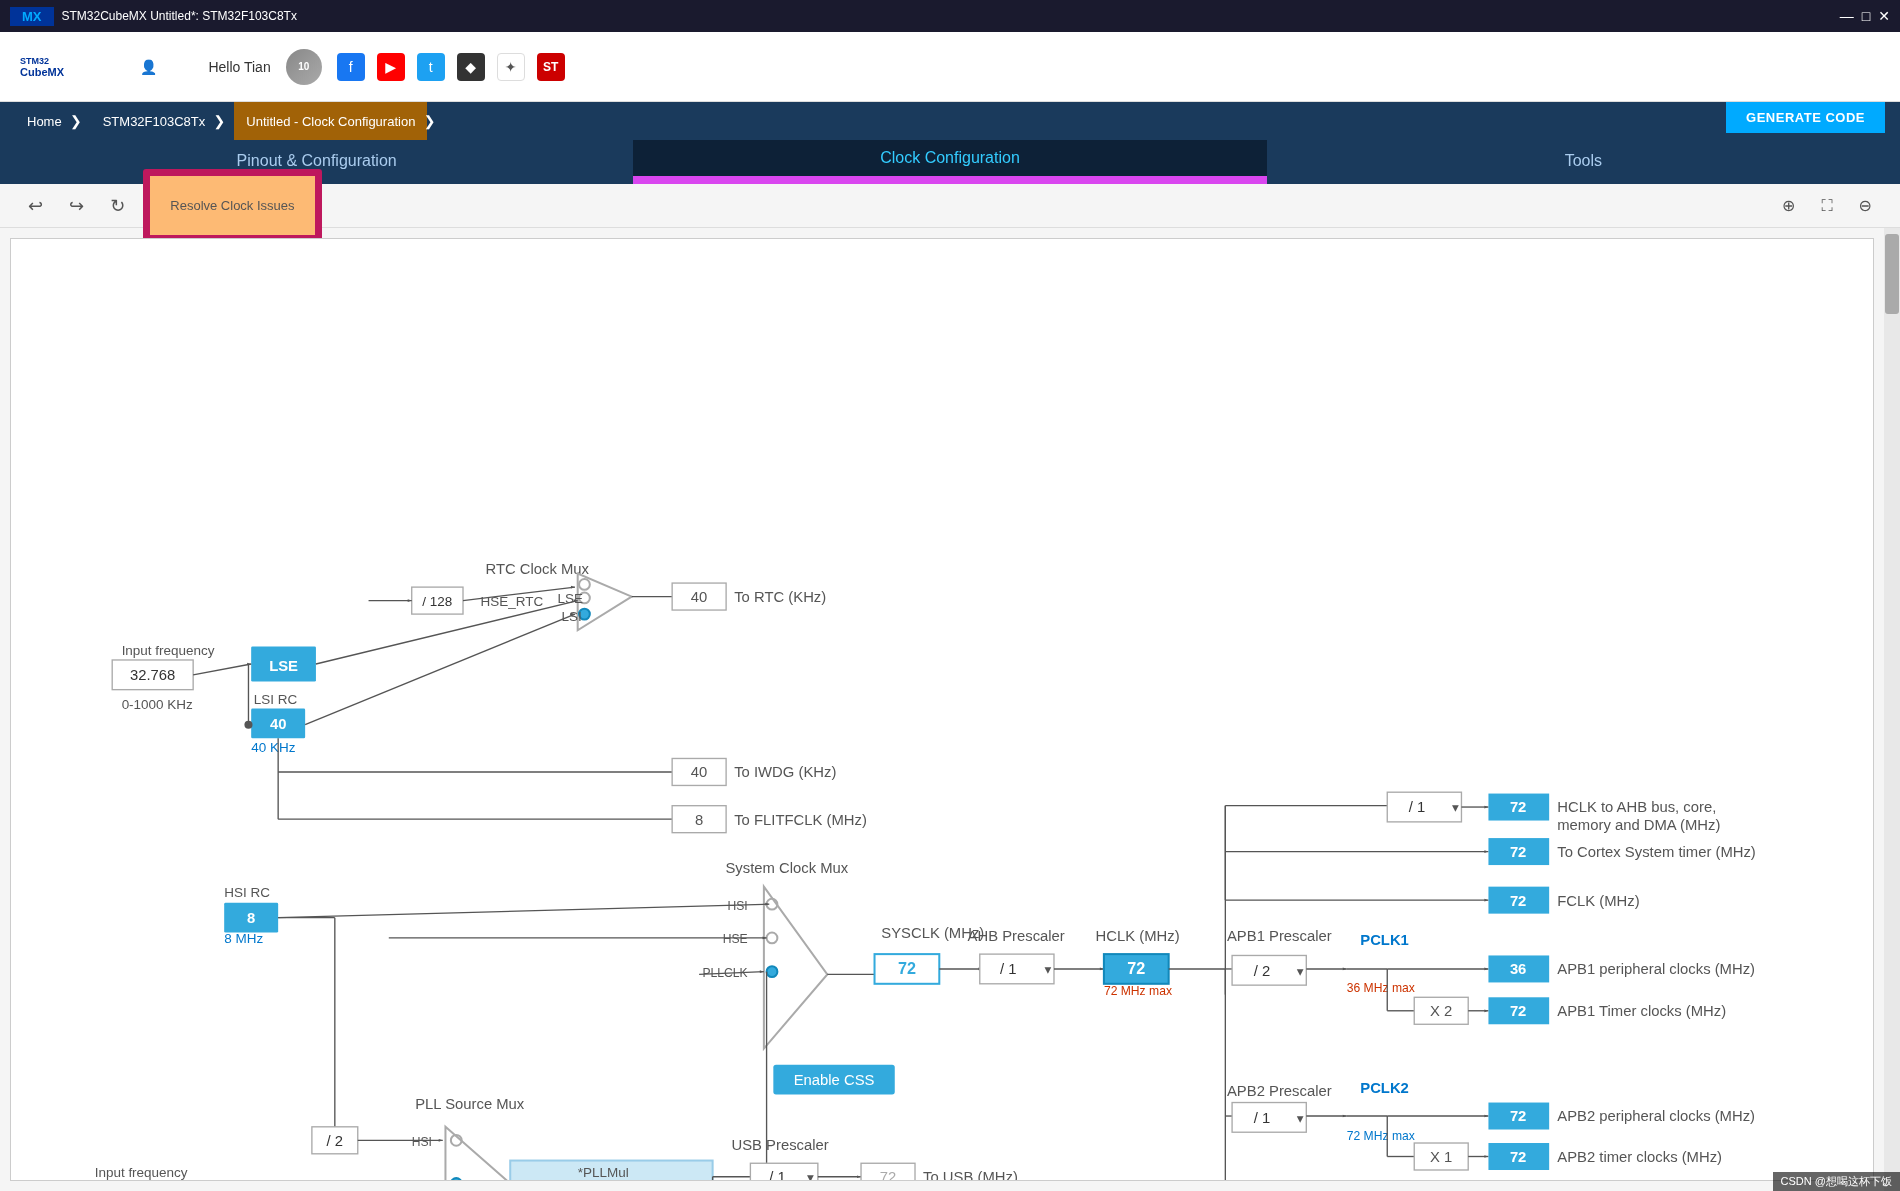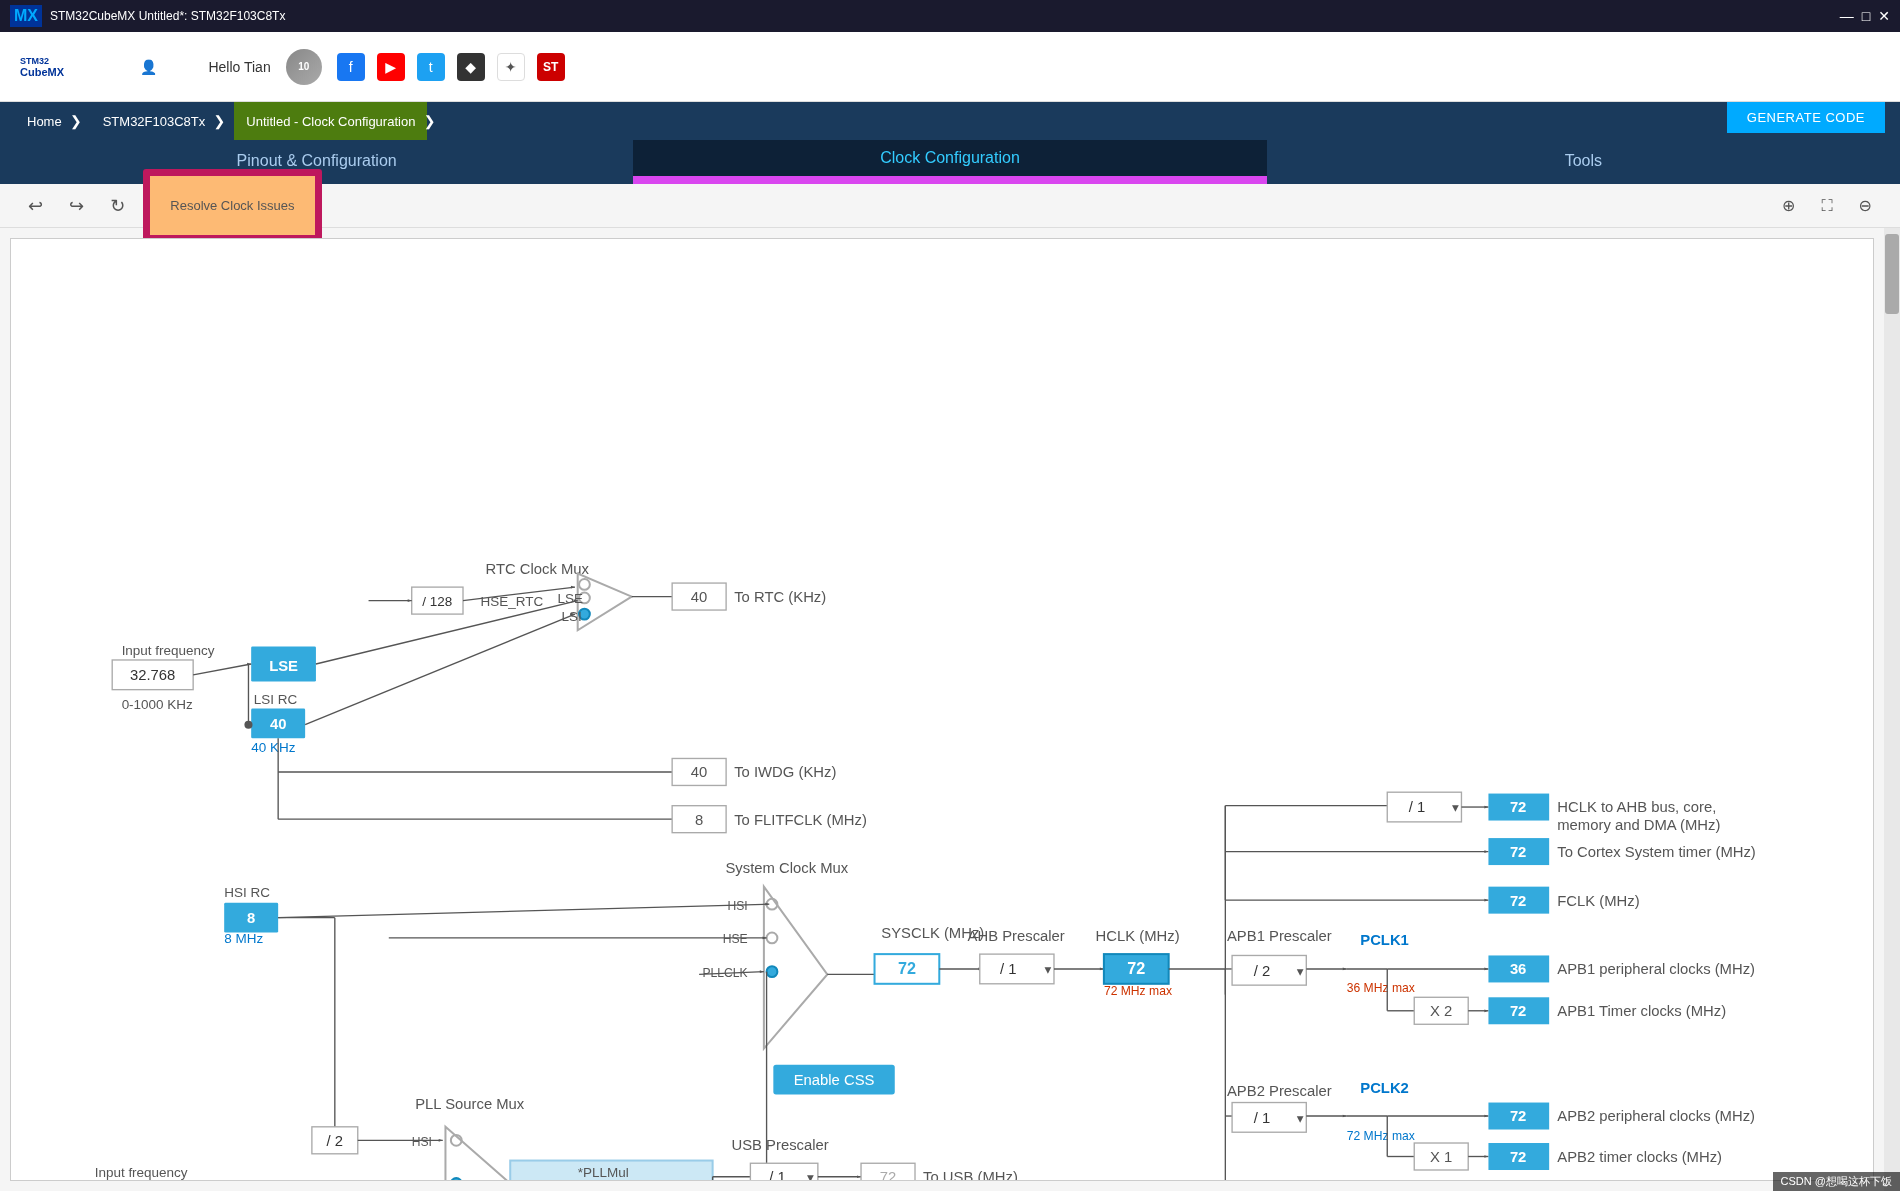--- a/index.html
+++ b/index.html
@@ -8,21 +8,21 @@
     
     .title-bar {
       background: #1a1a2e;
       color: white;
       height: 32px;
       display: flex;
       align-items: center;
       padding: 0 10px;
       font-size: 12px;
     }
-    .title-bar-logo { color: #00aaff; font-weight: bold; margin-right: 8px; font-size: 16px; background: #003399; padding: 2px 4px; }
+    .title-bar-logo { color: #00aaff; font-weight: bold; margin-right: 8px; font-size: 13px; background: #003399; padding: 2px 12px; }
     .title-bar-text { flex: 1; }
     .title-bar-controls { display: flex; gap: 8px; }
     .title-bar-btn { cursor: pointer; font-size: 14px; color: #aaa; background: none; border: none; color: white; }
 
     
     .menu-bar {
       background: white;
       height: 70px;
       display: flex;
       align-items: center;
@@ -61,38 +61,38 @@
     .breadcrumb-item {
       color: white;
       font-size: 13px;
       padding: 0 12px;
       height: 38px;
       display: flex;
       align-items: center;
       cursor: pointer;
       position: relative;
     }
-    .breadcrumb-item.active { background: #4d7c0f; }
+    .breadcrumb-item.active { background: #a16207; }
     .breadcrumb-item::after {
       content: '❯';
       position: absolute;
       right: -8px;
       color: white;
       font-size: 14px;
       z-index: 1;
     }
     .breadcrumb-item:last-child::after { display: none; }
     .generate-btn {
       margin-left: auto;
       background: #00aaff;
       color: white;
       border: none;
       padding: 8px 20px;
       font-size: 13px;
-      font-weight: normal;
+      font-weight: bold;
       cursor: pointer;
       letter-spacing: 0.5px;
     }
 
     
     .tab-bar {
       background: #1a3a5c;
       height: 44px;
       display: flex;
       align-items: stretch;

